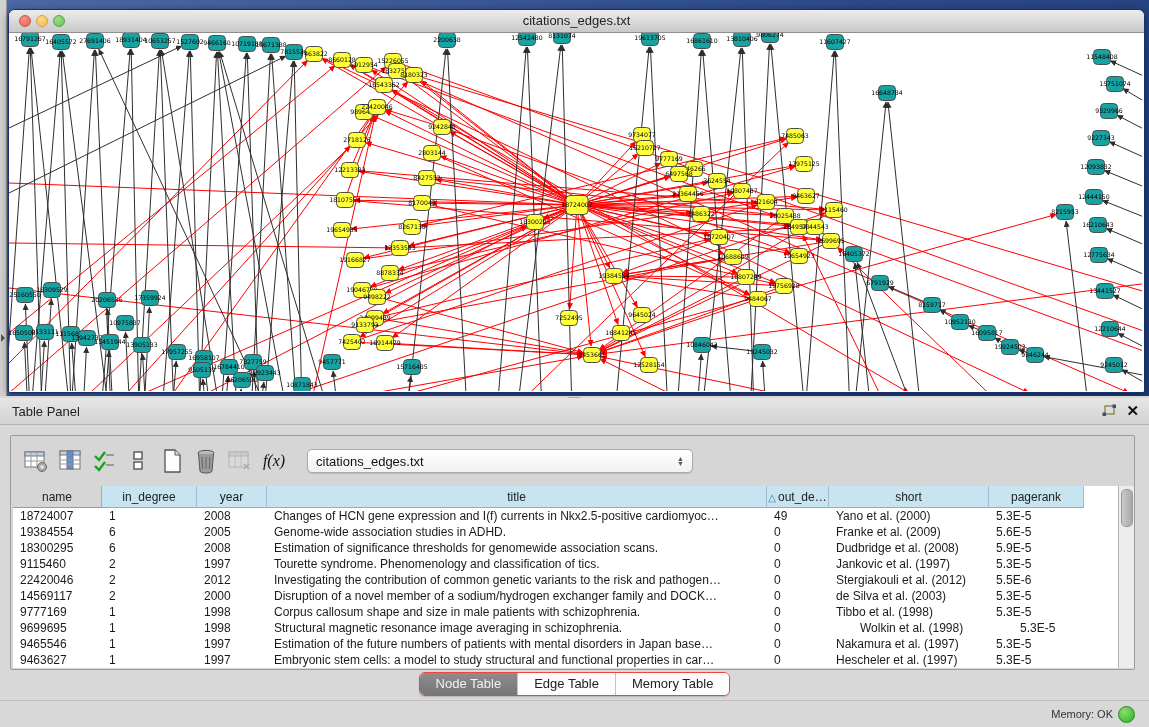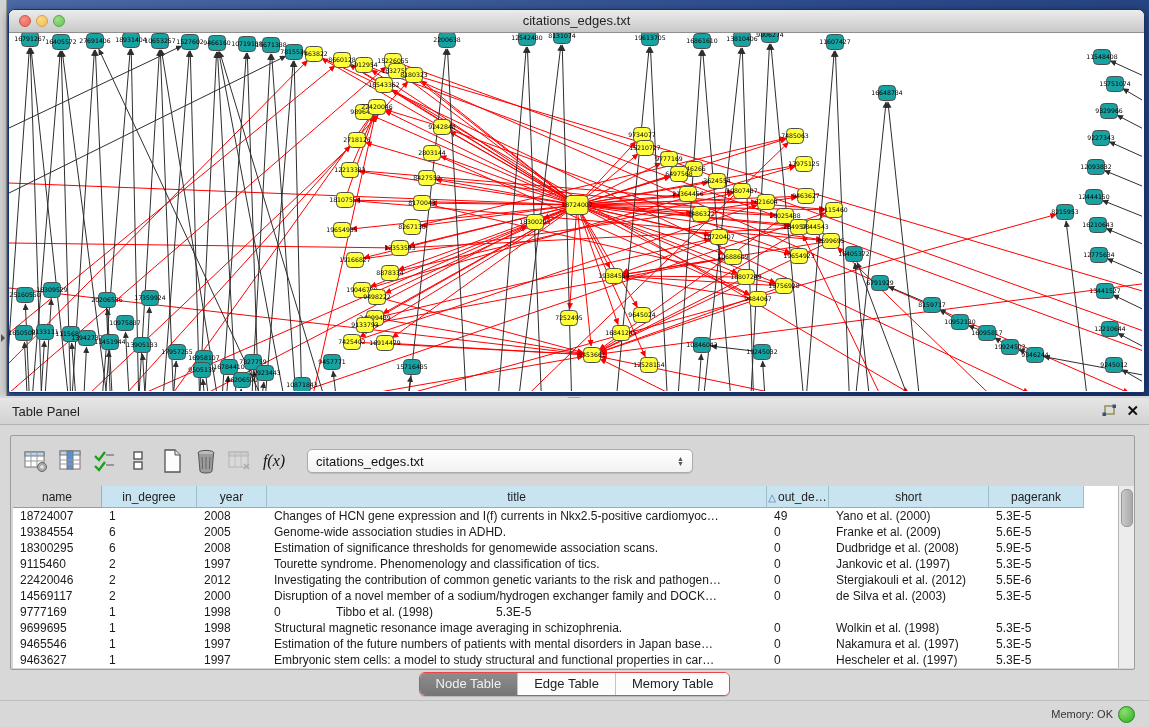--- a/index.html
+++ b/index.html
@@ -929,31 +929,32 @@
             <div class="td" style="width: 70px;">2000</div>
             <div class="td" style="width: 500px;">Disruption of a novel member of a sodium/hydrogen exchanger family and DOCK…</div>
             <div class="td" style="width: 62px;">0</div>
             <div class="td" style="width: 160px;">de Silva et al. (2003)</div>
             <div class="td" style="width: 95px;">5.3E-5</div>
           </div>
           <div class="tr">
             <div class="td" style="width: 89px;">9777169</div>
             <div class="td" style="width: 95px;">1</div>
             <div class="td" style="width: 70px;">1998</div>
+            <div class="td" style="width: 500px;">Corpus callosum shape and size in male patients with schizophrenia.</div>
             <div class="td" style="width: 62px;">0</div>
             <div class="td" style="width: 160px;">Tibbo et al. (1998)</div>
             <div class="td" style="width: 95px;">5.3E-5</div>
           </div>
           <div class="tr">
             <div class="td" style="width: 89px;">9699695</div>
             <div class="td" style="width: 95px;">1</div>
             <div class="td" style="width: 70px;">1998</div>
             <div class="td" style="width: 500px;">Structural magnetic resonance image averaging in schizophrenia.</div>
             <div class="td" style="width: 62px;">0</div>
-            <div class="td" style="width: 160px;">Wolkin et al. (1998)</div>
+            <div class="td" style="width: 160px; margin-left: 24px;">Wolkin et al. (1998)</div>
             <div class="td" style="width: 95px;">5.3E-5</div>
           </div>
           <div class="tr">
             <div class="td" style="width: 89px;">9465546</div>
             <div class="td" style="width: 95px;">1</div>
             <div class="td" style="width: 70px;">1997</div>
             <div class="td" style="width: 500px;">Estimation of the future numbers of patients with mental disorders in Japan base…</div>
             <div class="td" style="width: 62px;">0</div>
             <div class="td" style="width: 160px;">Nakamura et al. (1997)</div>
             <div class="td" style="width: 95px;">5.3E-5</div>

